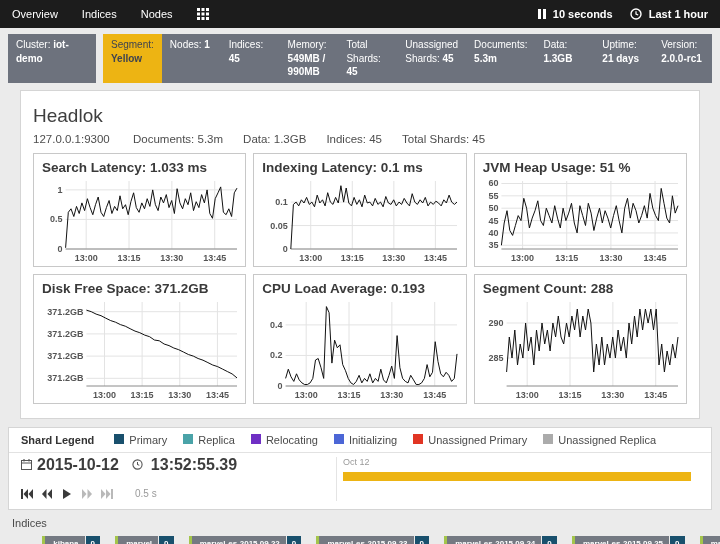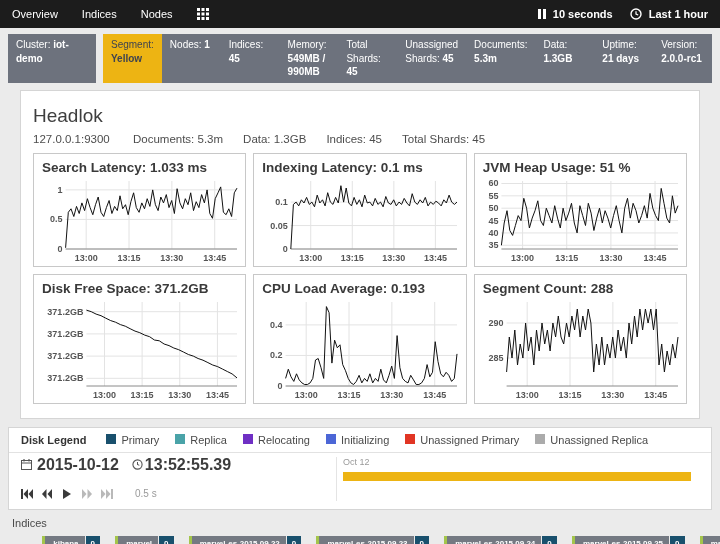--- a/index.html
+++ b/index.html
@@ -44,21 +44,21 @@
   .shard-panel { margin:8px 8px 0; background:#fff; border:1px solid #d5d5d5; }
   .legend-row { display:flex; align-items:center; gap:16px; padding:6px 12px;
                 border-bottom:1px solid #e2e2e2; }
   .legend-title { font-size:11px; font-weight:bold; color:#333; margin-right:4px; }
   .legend-item { display:flex; gap:5px; font-size:11px; color:#4a4a4a; }
   .legend-swatch { width:10px; height:10px; display:inline-block; }
   .timeline-row { display:flex; padding:4px 12px 8px; }
   .tl-left { width:315px; flex:none; }
   .tl-datetime { display:flex; align-items:center; gap:5px; font-size:16px;
                  font-weight:bold; color:#3d3d3d; height:16px; }
-  .tl-datetime .time { margin-left:8px; display:flex; align-items:center; gap:2px; }
+  .tl-datetime .time { margin-left:8px; display:flex; align-items:center; gap:8px; }
   .tl-controls { display:flex; align-items:center; gap:8px; margin-top:14px; height:14px; }
   .tl-controls .ctl { cursor:pointer; display:inline-flex; }
   .ctl.disabled { opacity:0.35; }
   .tl-speed { font-size:10px; color:#9a9a9a; margin-left:14px; }
   .tl-right { flex:1; border-left:1px solid #e4e4e4; padding:0 4px 0 6px; }
   .tl-range-label { font-size:9px; color:#9a9a9a; height:12px; }
   .tl-bar { height:9px; width:99%; margin-top:3px; }
 
   
   .indices-section { margin:7px 10px 0; }
@@ -269,21 +269,21 @@
             <text x="20.6" y="64" font-size="9" text-anchor="end" fill="#555">285</text>
             <line x1="23.6" y1="89" x2="195" y2="89" stroke="#8a8a8a" stroke-width="1"></line>
             <polyline points="23.6,75.0 26.3,40.0 29.0,61.0 31.8,33.0 34.5,68.0 37.2,47.0 39.9,61.0 42.6,26.0 45.4,54.0 48.1,40.0 50.8,68.0 53.5,33.0 56.2,54.0 59.0,26.0 61.7,47.0 64.4,33.0 67.1,54.0 69.9,26.0 72.6,40.0 75.3,19.0 78.0,40.0 80.7,47.0 83.5,26.0 86.2,40.0 88.9,19.0 91.6,33.0 94.3,12.0 97.1,40.0 99.8,19.0 102.5,33.0 105.2,12.0 107.9,26.0 110.7,75.0 113.4,47.0 116.1,68.0 118.8,40.0 121.5,68.0 124.3,47.0 127.0,61.0 129.7,40.0 132.4,61.0 135.1,33.0 137.9,54.0 140.6,40.0 143.3,61.0 146.0,26.0 148.7,47.0 151.5,19.0 154.2,40.0 156.9,12.0 159.6,33.0 162.4,12.0 165.1,26.0 167.8,12.0 170.5,33.0 173.2,12.0 176.0,68.0 178.7,47.0 181.4,75.0 184.1,54.0 186.8,68.0 189.6,47.0 192.3,61.0 195.0,40.0" fill="none" stroke="#111111" stroke-width="1"></polyline>
           </svg></div>
       </div>
     </div>
 </main>
 
 <section class="shard-panel">
   <div class="legend-row" id="legend-row">
-    <span class="legend-title">Disk Legend</span>
+    <span class="legend-title">Shard Legend</span>
 
   <span class="legend-item">
         <span class="legend-swatch" style="background: rgb(25, 80, 109);"></span>
         <span>Primary</span>
       </span>
       <span class="legend-item">
         <span class="legend-swatch" style="background: rgb(74, 163, 168);"></span>
         <span>Replica</span>
       </span>
       <span class="legend-item">

